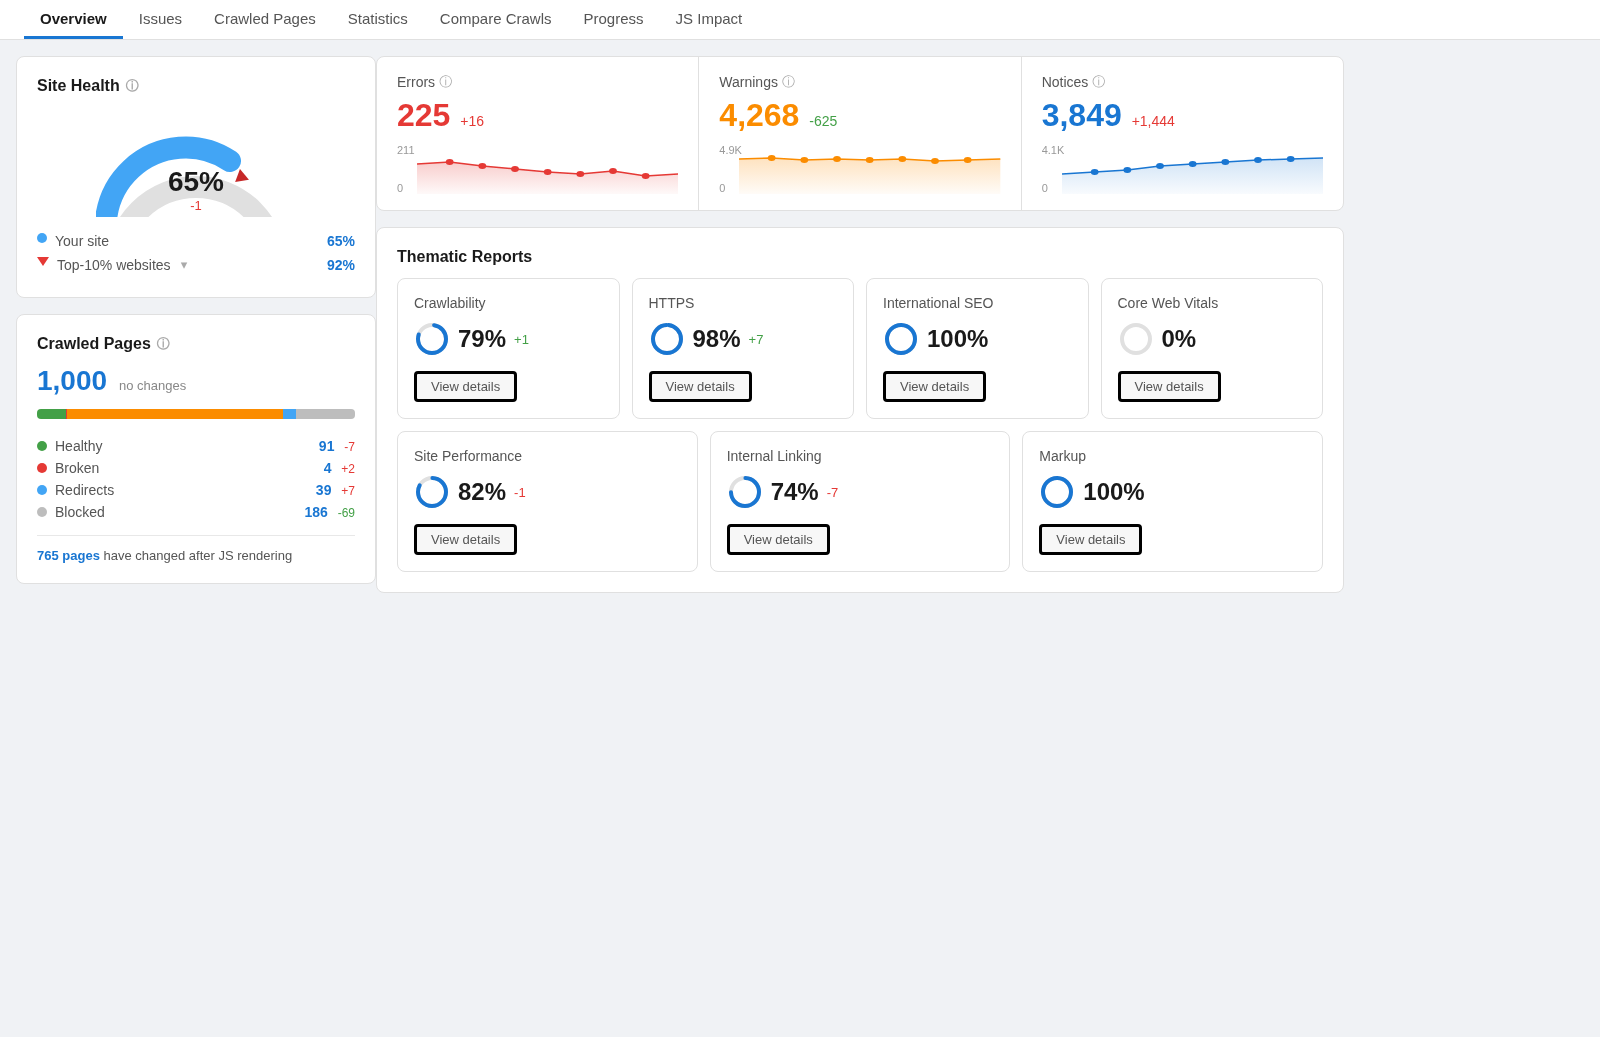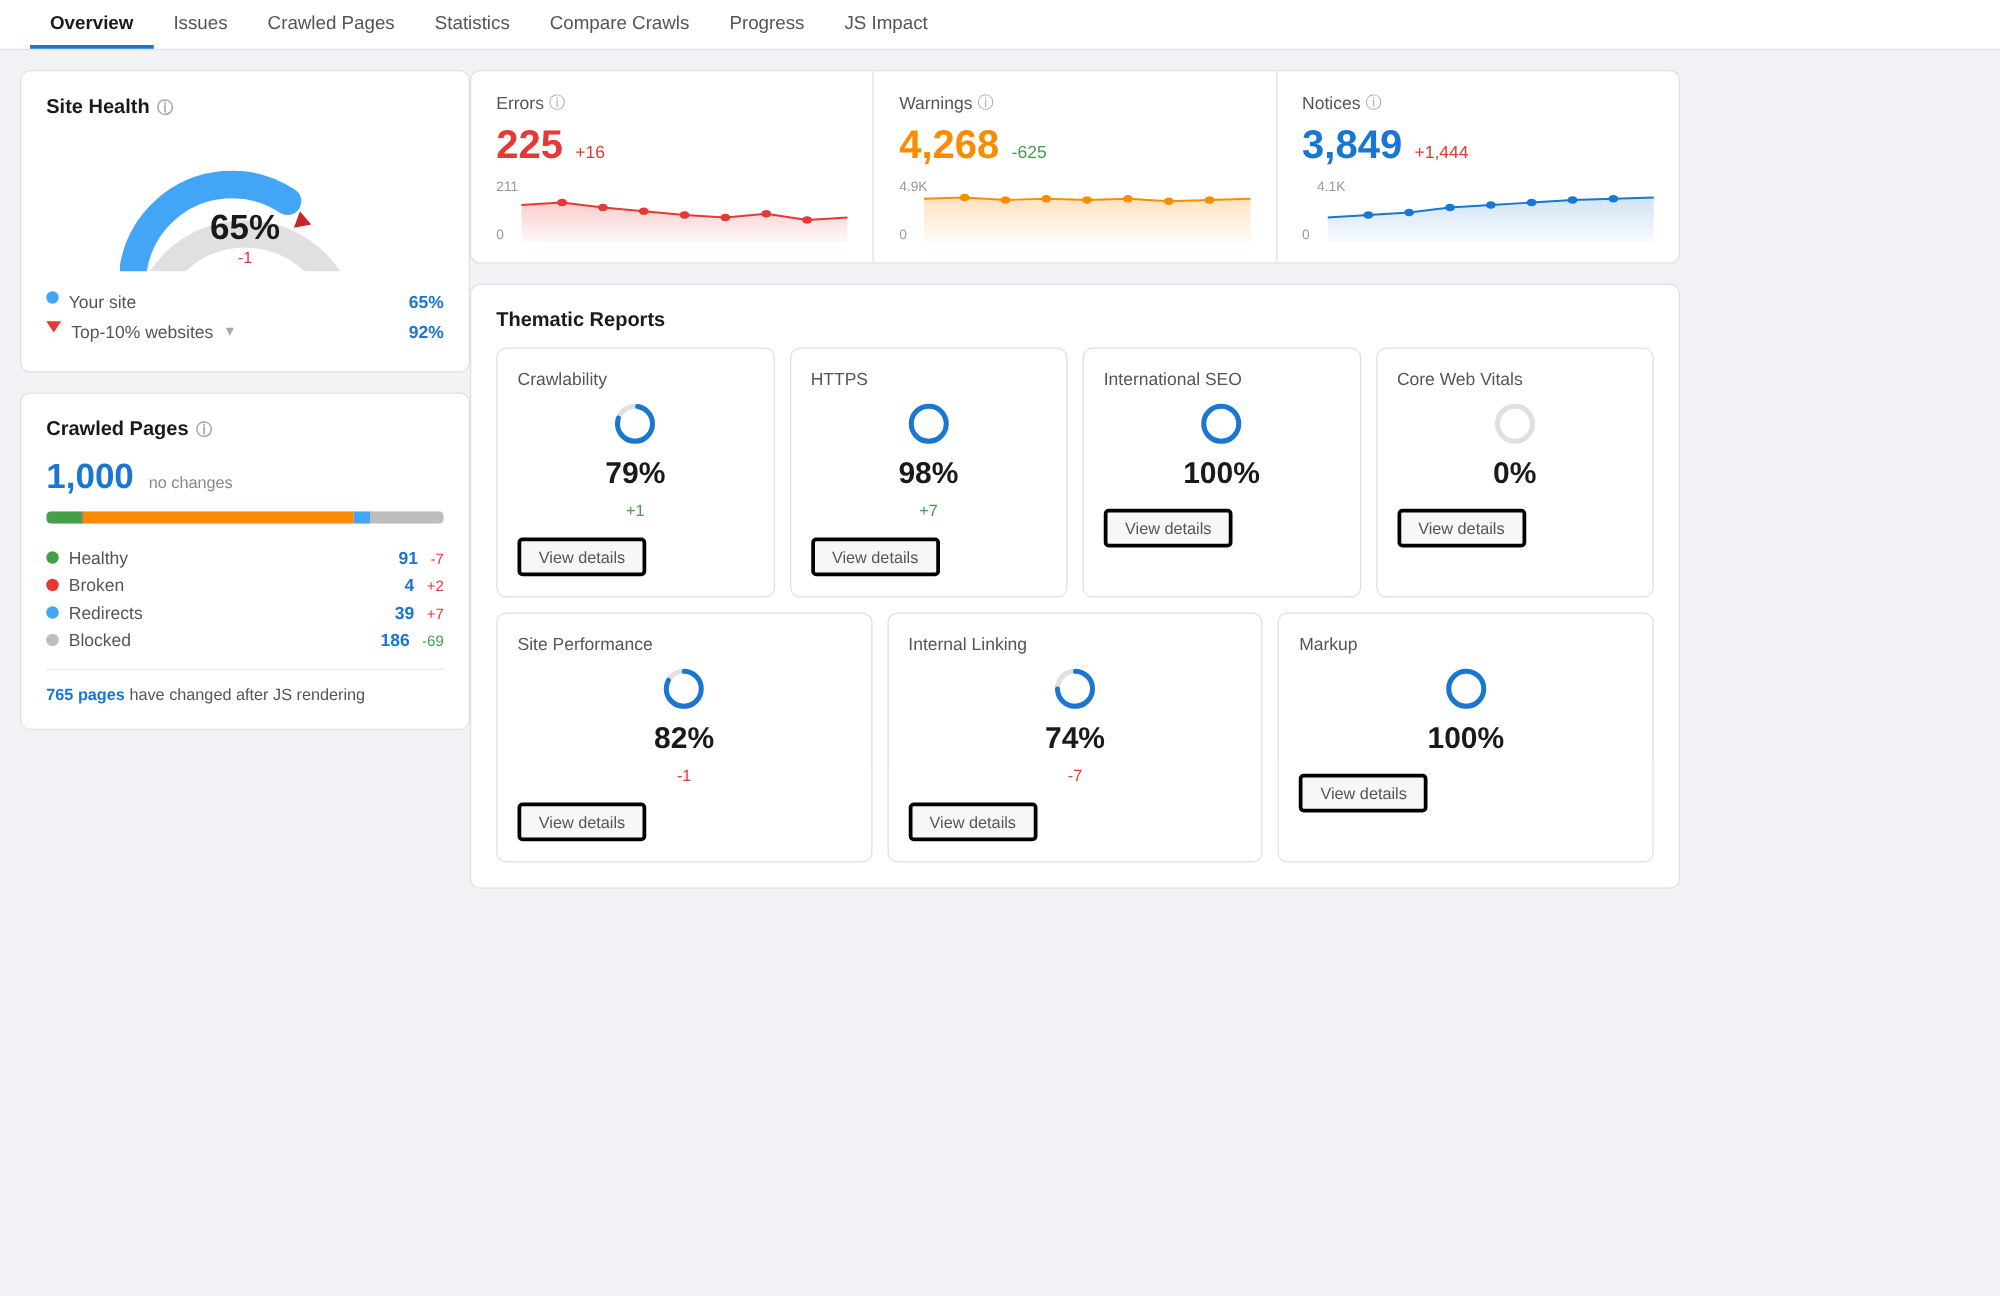--- a/index.html
+++ b/index.html
@@ -62,21 +62,21 @@
     .warn-val { color: #fb8c00; }
     .notice-val { color: #1976d2; }
     .ewn-chart { margin-top: 10px; position: relative; height: 50px; }
 
     
     .thematic-title { font-size: 16px; font-weight: 700; color: #1a1a1a; margin-bottom: 12px; }
     .thematic-grid { display: grid; grid-template-columns: repeat(4, 1fr); gap: 12px; }
     .thematic-grid-2 { display: grid; grid-template-columns: repeat(3, 1fr); gap: 12px; margin-top: 12px; }
     .report-card { border: 1px solid #e0e0e0; border-radius: 8px; padding: 16px; background: #fff; }
     .report-name { font-size: 14px; color: #555; margin-bottom: 10px; }
-    .report-pct-row { display: flex; align-items: center; gap: 8px; margin-bottom: 14px; flex-direction: column; }
+    .report-pct-row { display: flex; align-items: center; gap: 8px; margin-bottom: 14px; }
     .report-pct { font-size: 24px; font-weight: 700; color: #1a1a1a; }
     .report-delta { font-size: 13px; }
     .view-details-btn { display: inline-block; padding: 5px 14px; border: 3px solid #000000; border-radius: 4px; font-size: 13px; color: #555; background: #f7f7f7; cursor: pointer; }
 
     
     .sparkline { width: 100%; height: 50px; }
 
     .thematic-card-wrap { background: #fff; border: 1px solid #e0e0e0; border-radius: 8px; padding: 20px; }
   </style>
 </head>
@@ -278,21 +278,21 @@
       <div class="ewn-item">
         <div class="ewn-label">
           <span>Notices</span>
           <span class="info-icon">ⓘ</span>
         </div>
         <div>
           <span class="ewn-value notice-val">3,849</span>
           <span class="ewn-delta delta-neg">+1,444</span>
         </div>
         <div class="ewn-chart">
-          <div style="position:absolute;top:0;left:12px;font-size:11px;color:#999;text-align:right;">4.1K</div>
+          <div style="position:absolute;top:0;left:0;font-size:11px;color:#999;text-align:right;">4.1K</div>
           <div style="position:absolute;bottom:0;left:0;font-size:11px;color:#999;">0</div>
           <svg class="sparkline" viewBox="0 0 200 50" preserveAspectRatio="none" style="margin-left:20px;width:calc(100% - 20px);">
             <defs>
                 <linearGradient id="ng" x1="0" y1="0" x2="0" y2="1">
                   <stop offset="0%" stop-color="#1976d2" stop-opacity="0.2"></stop>
                   <stop offset="100%" stop-color="#1976d2" stop-opacity="0.03"></stop>
                 </linearGradient>
               </defs>
             <path d="M0,30 L25,28 L50,26 L75,22 L100,20 L125,18 L150,16 L175,15 L200,14" fill="none" stroke="#1976d2" stroke-width="1.5"></path>
             <path d="M0,30 L25,28 L50,26 L75,22 L100,20 L125,18 L150,16 L175,15 L200,14 L200,50 L0,50Z" fill="url(#ng)"></path>

